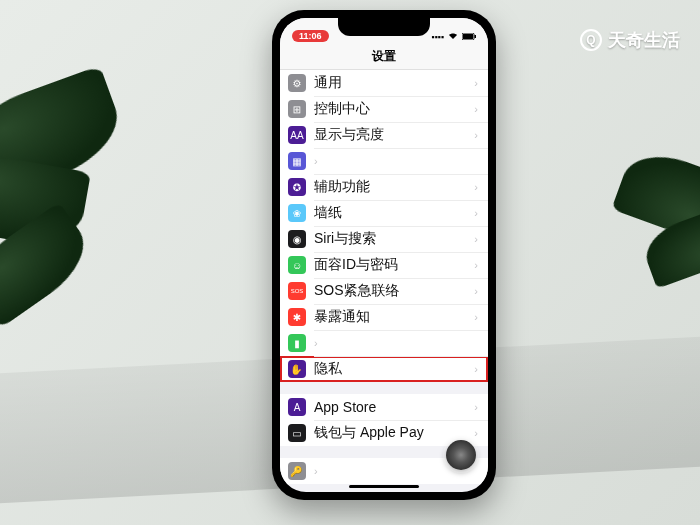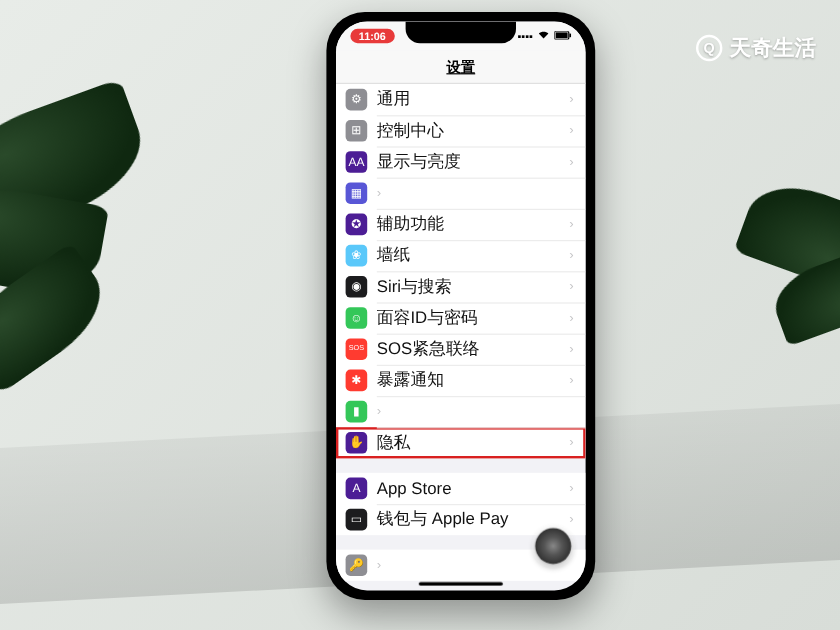--- a/index.html
+++ b/index.html
@@ -50,34 +50,33 @@
   .screen {
     width: 100%; height: 100%; background: #f2f2f6;
     border-radius: 26px; overflow: hidden; position: relative;
   }
   .notch {
     position: absolute; top: 0; left: 50%; transform: translateX(-50%);
     width: 92px; height: 18px; background: #000;
     border-radius: 0 0 12px 12px; z-index: 50;
   }
   .statusbar {
-    height: 24px; display: flex; align-items: center; justify-content: space-between;
+    height: 24px; display: flex; align-items: flex-end; justify-content: space-between;
     padding: 0 12px; font-size: 10px; background: #f8f8f8;
   }
   .time-pill {
     background: #e83a3a; color: #fff; padding: 1px 7px; border-radius: 8px;
     font-weight: 600; font-size: 9px;
   }
   .status-right { display: flex; gap: 4px; align-items: center; font-size: 9px; }
 
   .navbar {
     height: 28px; text-align: center; line-height: 28px;
     font-size: 12px; font-weight: 600; background: #f8f8f8;
     border-bottom: 1px solid #e0e0e0;
-    text-decoration: underline;
   }
 
   .list { overflow-y: auto; height: calc(100% - 52px); }
   .group { background: #fff; margin: 0 0 12px 0; }
   .group:first-child { margin-top: 0; }
   .row {
     display: flex; align-items: center; height: 26px;
     padding: 0 10px 0 8px; position: relative;
   }
   .row + .row::before {

